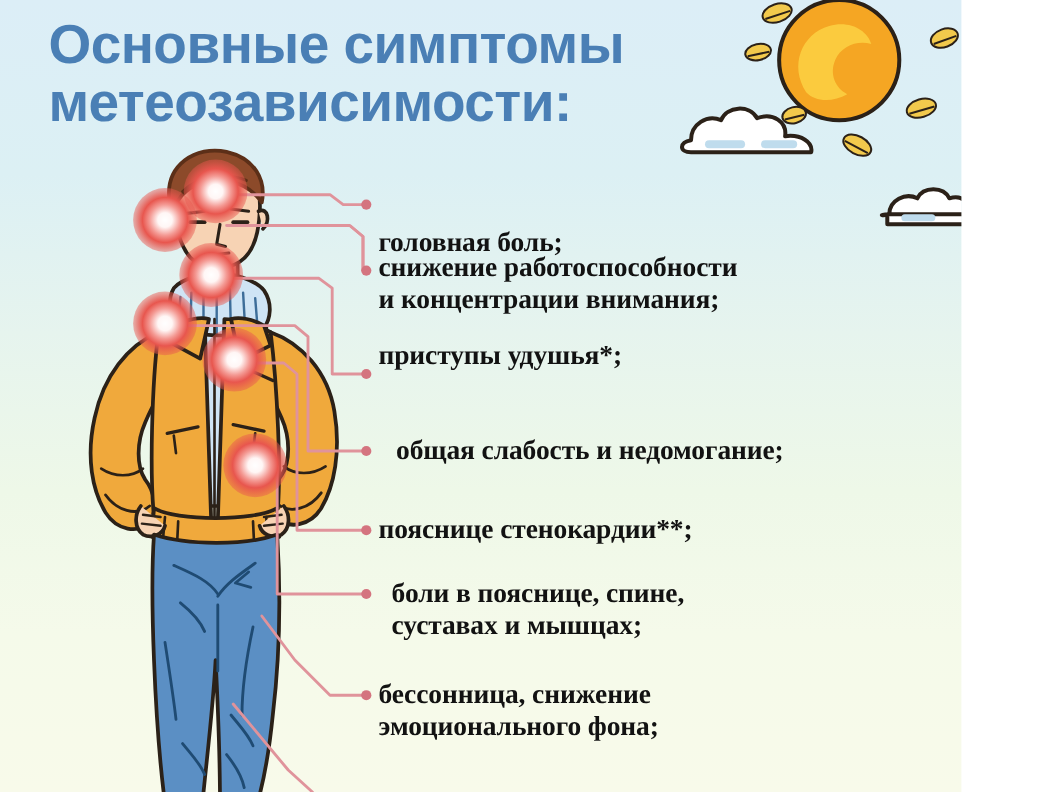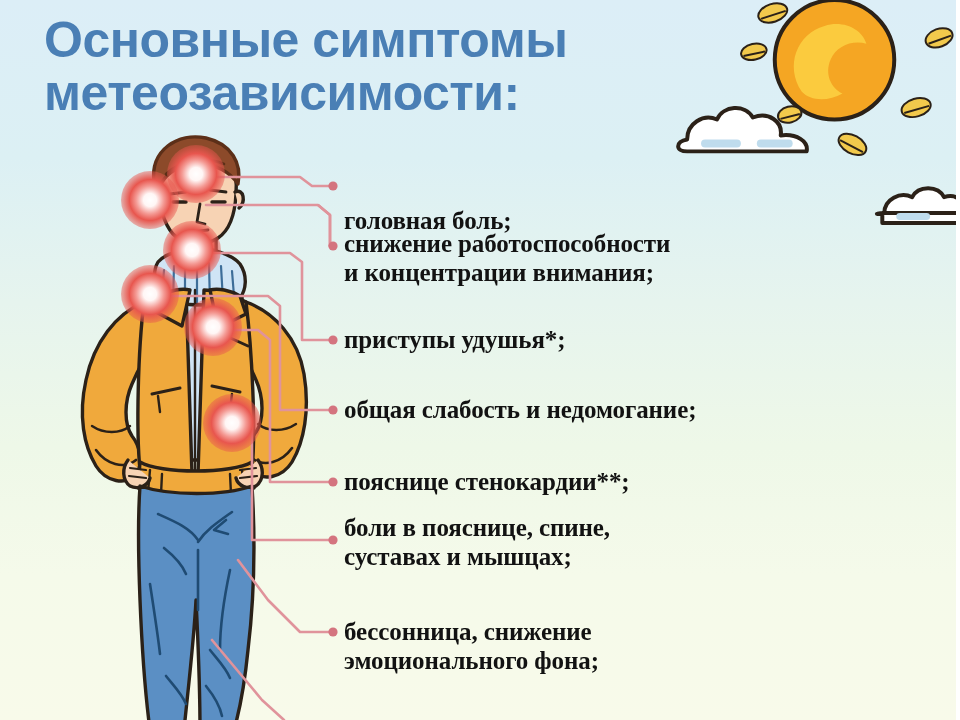--- a/index.html
+++ b/index.html
@@ -6,21 +6,21 @@
   * { margin:0; padding:0; box-sizing:border-box; }
 
   html, body {
     width:960px; height:720px;
     overflow:hidden;
     font-family:"Liberation Serif", serif;
   }
 
   #poster {
     position:relative;
-    width:956px; height:720px;
+    width:874px; height:720px;
     background:linear-gradient(to bottom,
         #dceef7 0%,
         #dcf0f4 22%,
         #e6f4ee 42%,
         #eef8e8 62%,
         #f5faea 80%,
         #f8faea 100%);
     overflow:hidden;
   }
 
@@ -290,22 +290,22 @@
   <div class="marker" style="left:150px; top:200px;"></div>
   <div class="marker" style="left:192px; top:250px;"></div>
   <div class="marker" style="left:150px; top:294px;"></div>
   <div class="marker" style="left:213px; top:327px;"></div>
   <div class="marker" style="left:232px; top:423px;"></div>
 
   <div id="list">
     <div class="symptom" style="top:22px;margin-top:35px;">головная боль;</div>
     <div class="symptom" style="top:80px;">снижение работоспособности
 и концентрации внимания;</div>
-    <div class="symptom" style="top:176px;">приступы удушья*;</div>
-    <div class="symptom" style="top:246px;">общая слабость и недомогание;</div>
+    <div class="symptom" style="top:160px;">приступы удушья*;</div>
+    <div class="symptom" style="top:246px;margin-left:16px;">общая слабость и недомогание;</div>
     <div class="symptom" style="top:318px;">пояснице стенокардии**;</div>
-    <div class="symptom" style="top:364px;">боли в пояснице, спине,
+    <div class="symptom" style="top:376px;margin-left:12px;">боли в пояснице, спине,
 суставах и мышцах;</div>
     <div class="symptom" style="top:468px;">бессонница, снижение
 эмоционального фона;</div>
   </div>
 
 </div>
 
 </body></html>

